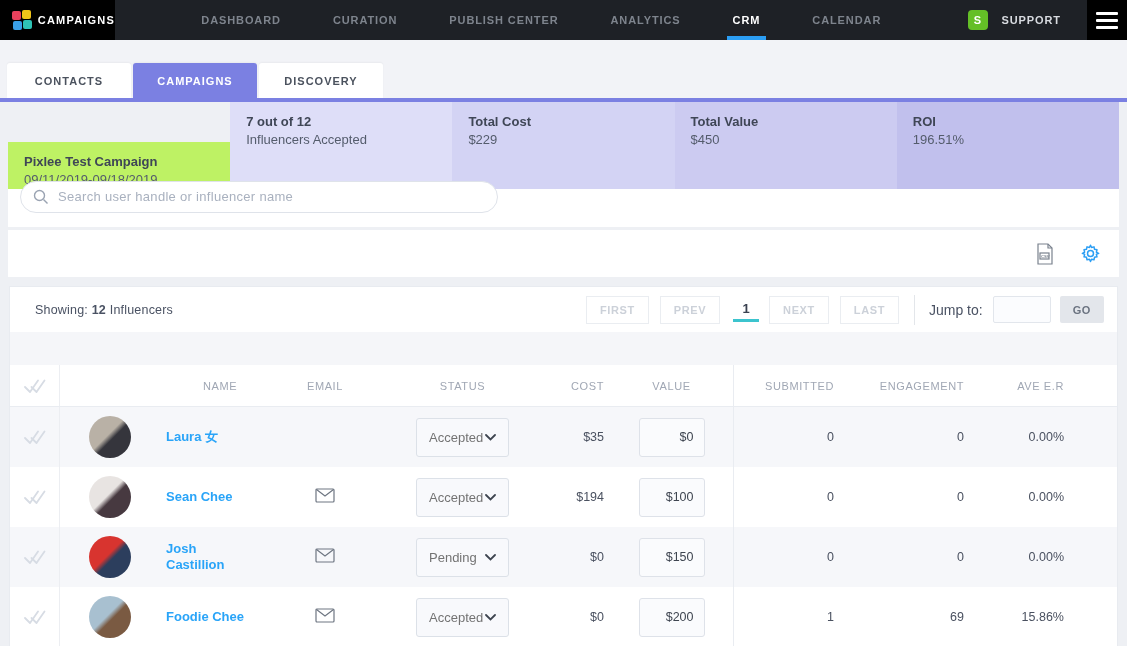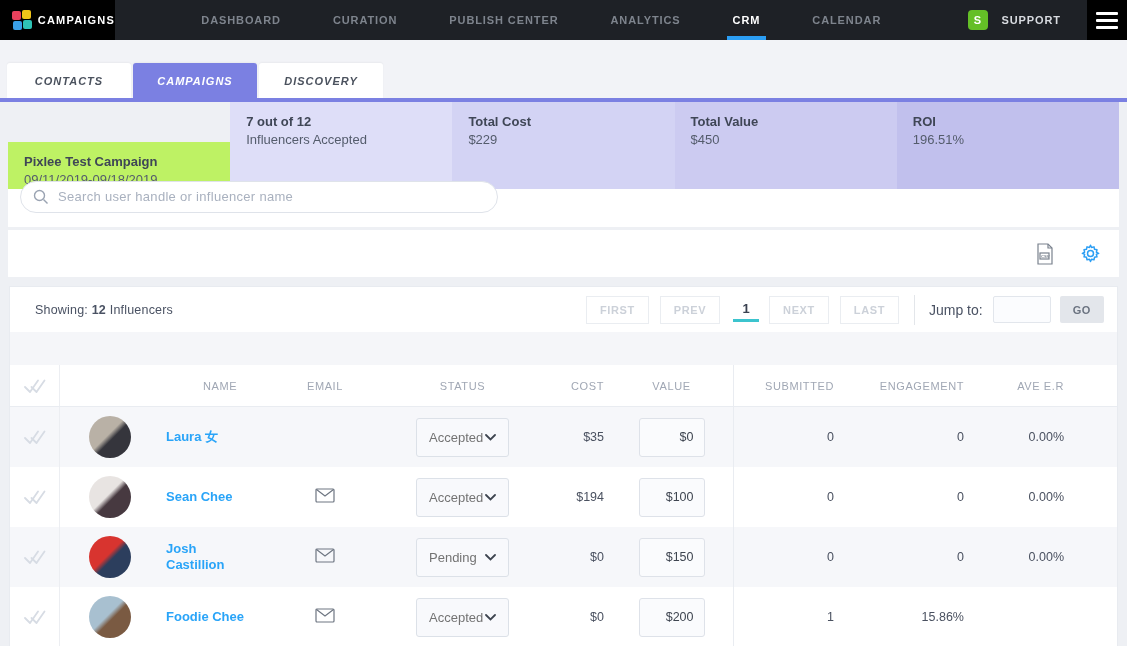--- a/index.html
+++ b/index.html
@@ -20,21 +20,21 @@
   .nav-item{display:flex;align-items:center;color:#7e848d;font-size:11px;font-weight:bold;letter-spacing:.9px;cursor:pointer;text-decoration:none;border-bottom:4px solid transparent;padding:4px 6px 0;}
   .nav-item.active{color:#fff;border-bottom-color:#2b9ef4;}
   .nav-right{display:flex;align-items:center;gap:14px;}
   .s-badge{width:20px;height:20px;border-radius:4px;background:#64bf27;color:#fff;font-size:11px;font-weight:bold;display:flex;align-items:center;justify-content:center;cursor:pointer;}
   .support{color:#d8dbe0;font-size:11px;font-weight:bold;letter-spacing:.9px;cursor:pointer;margin-right:12px;}
   .burger{width:40px;height:40px;background:#000;display:flex;flex-direction:column;justify-content:center;align-items:center;gap:4px;cursor:pointer;}
   .burger i{width:22px;height:3px;background:#fff;border-radius:1px;}
 
   
   .tabs-row{padding:23px 0 0 7px;display:flex;gap:2px;background:#f2f3f7;}
-  .tab{width:124px;height:35px;background:#fff;display:flex;align-items:center;justify-content:center;font-size:11px;font-weight:bold;letter-spacing:1px;color:#4b525e;cursor:pointer;border-radius:3px 3px 0 0;box-shadow:0 -1px 2px rgba(0,0,0,.04);font-style:italic;}
+  .tab{width:124px;height:35px;background:#fff;display:flex;align-items:center;justify-content:center;font-size:11px;font-weight:bold;letter-spacing:1px;color:#4b525e;cursor:pointer;border-radius:3px 3px 0 0;box-shadow:0 -1px 2px rgba(0,0,0,.04);}
   .tab.active{background:#7b80e2;color:#fff;}
   .purple-line{height:4px;background:#7b80e2;}
 
   
   .stats-bar{margin:0 8px;height:59px;display:grid;grid-template-columns:repeat(5,1fr);}
   .stat-seg{padding:11px 16px 0;}
   .stat-title{font-size:13px;font-weight:bold;color:#3f4656;line-height:18px;}
   .stat-value{font-size:13px;color:#545c6c;line-height:18px;}
 
   
@@ -354,19 +354,20 @@
         <svg width="11" height="7" viewBox="0 0 11 7" fill="none" stroke="#3e4550" stroke-width="1.8" stroke-linecap="round">
                 <path d="M1 1 L5.5 5.5 L10 1"></path>
               </svg>
       </div>
     </div>
     <div class="cell right">$0</div>
     <div class="cell">
             <input class="value-input" value="$200" style="">
           </div>
     <div class="cell right divider-left">1</div>
+    <div class="cell right">69</div>
     <div class="cell right">15.86%</div>
     <div class="cell"></div>
   </div>
 </div>
   </section>
 
 </div>
 
 </body></html>

